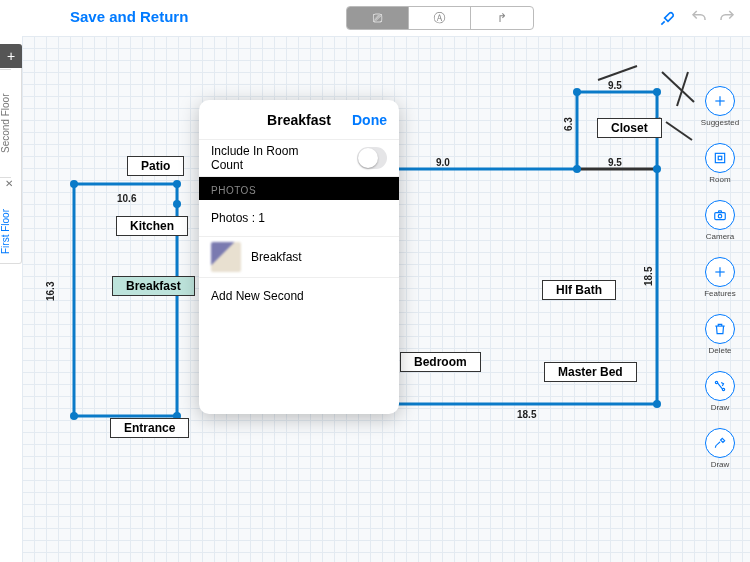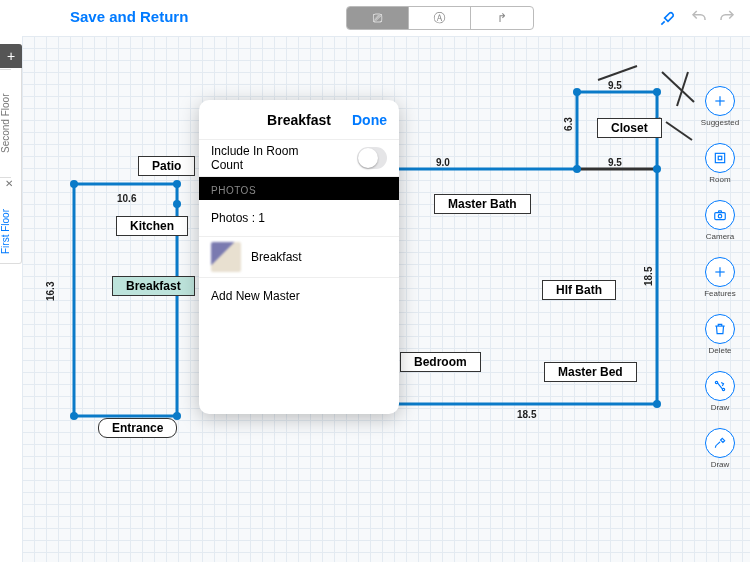--- a/index.html
+++ b/index.html
@@ -142,25 +142,24 @@
     <text class="dim" x="32" y="265" transform="rotate(-90 32,265)">16.3</text>
     <text class="dim" x="414" y="130">9.0</text>
     <text class="dim" x="586" y="53">9.5</text>
     <text class="dim" x="586" y="130">9.5</text>
     <text class="dim" x="550" y="95" transform="rotate(-90 550,95)">6.3</text>
     <text class="dim" x="640" y="95" transform="rotate(-90 640,95)">6.3</text>
     <text class="dim" x="630" y="250" transform="rotate(-90 630,250)">18.5</text>
     <text class="dim" x="495" y="382">18.5</text>
   </svg>
 
-  <div class="room-lbl" style="left:116px; top:120px;">Patio</div>
+  <div class="room-lbl" style="left:105px; top:120px;">Patio</div>
   <div class="room-lbl" style="left:94px; top:180px;">Kitchen</div>
   <div class="room-lbl sel" style="left:90px; top:240px;">Breakfast</div>
-  <div class="room-lbl" style="left:76px; top:382px;border-radius:9px;">Entrance</div>
-  <div class="room-lbl" style="left:412px; top:158px;">Master Bath</div>
+  <div class="room-lbl" style="left:88px; top:382px;">Entrance</div>
   <div class="room-lbl" style="left:520px; top:244px;">Hlf Bath</div>
   <div class="room-lbl" style="left:575px; top:82px;">Closet</div>
   <div class="room-lbl" style="left:378px; top:316px;">Bedroom</div>
   <div class="room-lbl" style="left:522px; top:326px;">Master Bed</div>
 </div>
 
 <div class="tools">
   <div class="tool">
       <div class="tool-btn">
         <svg width="14" height="14" viewBox="0 0 24 24" stroke="#007aff" stroke-width="2" fill="none">
@@ -246,16 +245,16 @@
   <div class="popup-row">
       <span>Photos : 1</span>
     </div>
   <div class="popup-sep"></div>
   <div class="photo-row">
     <div class="thumb"></div>
     <span>Breakfast</span>
   </div>
   <div class="popup-sep"></div>
   <div class="popup-row">
-      <span>Add New Master</span>
+      <span>Add New Second</span>
     </div>
   <div style="height:100px;"></div>
 </div>
 
 </body></html>

